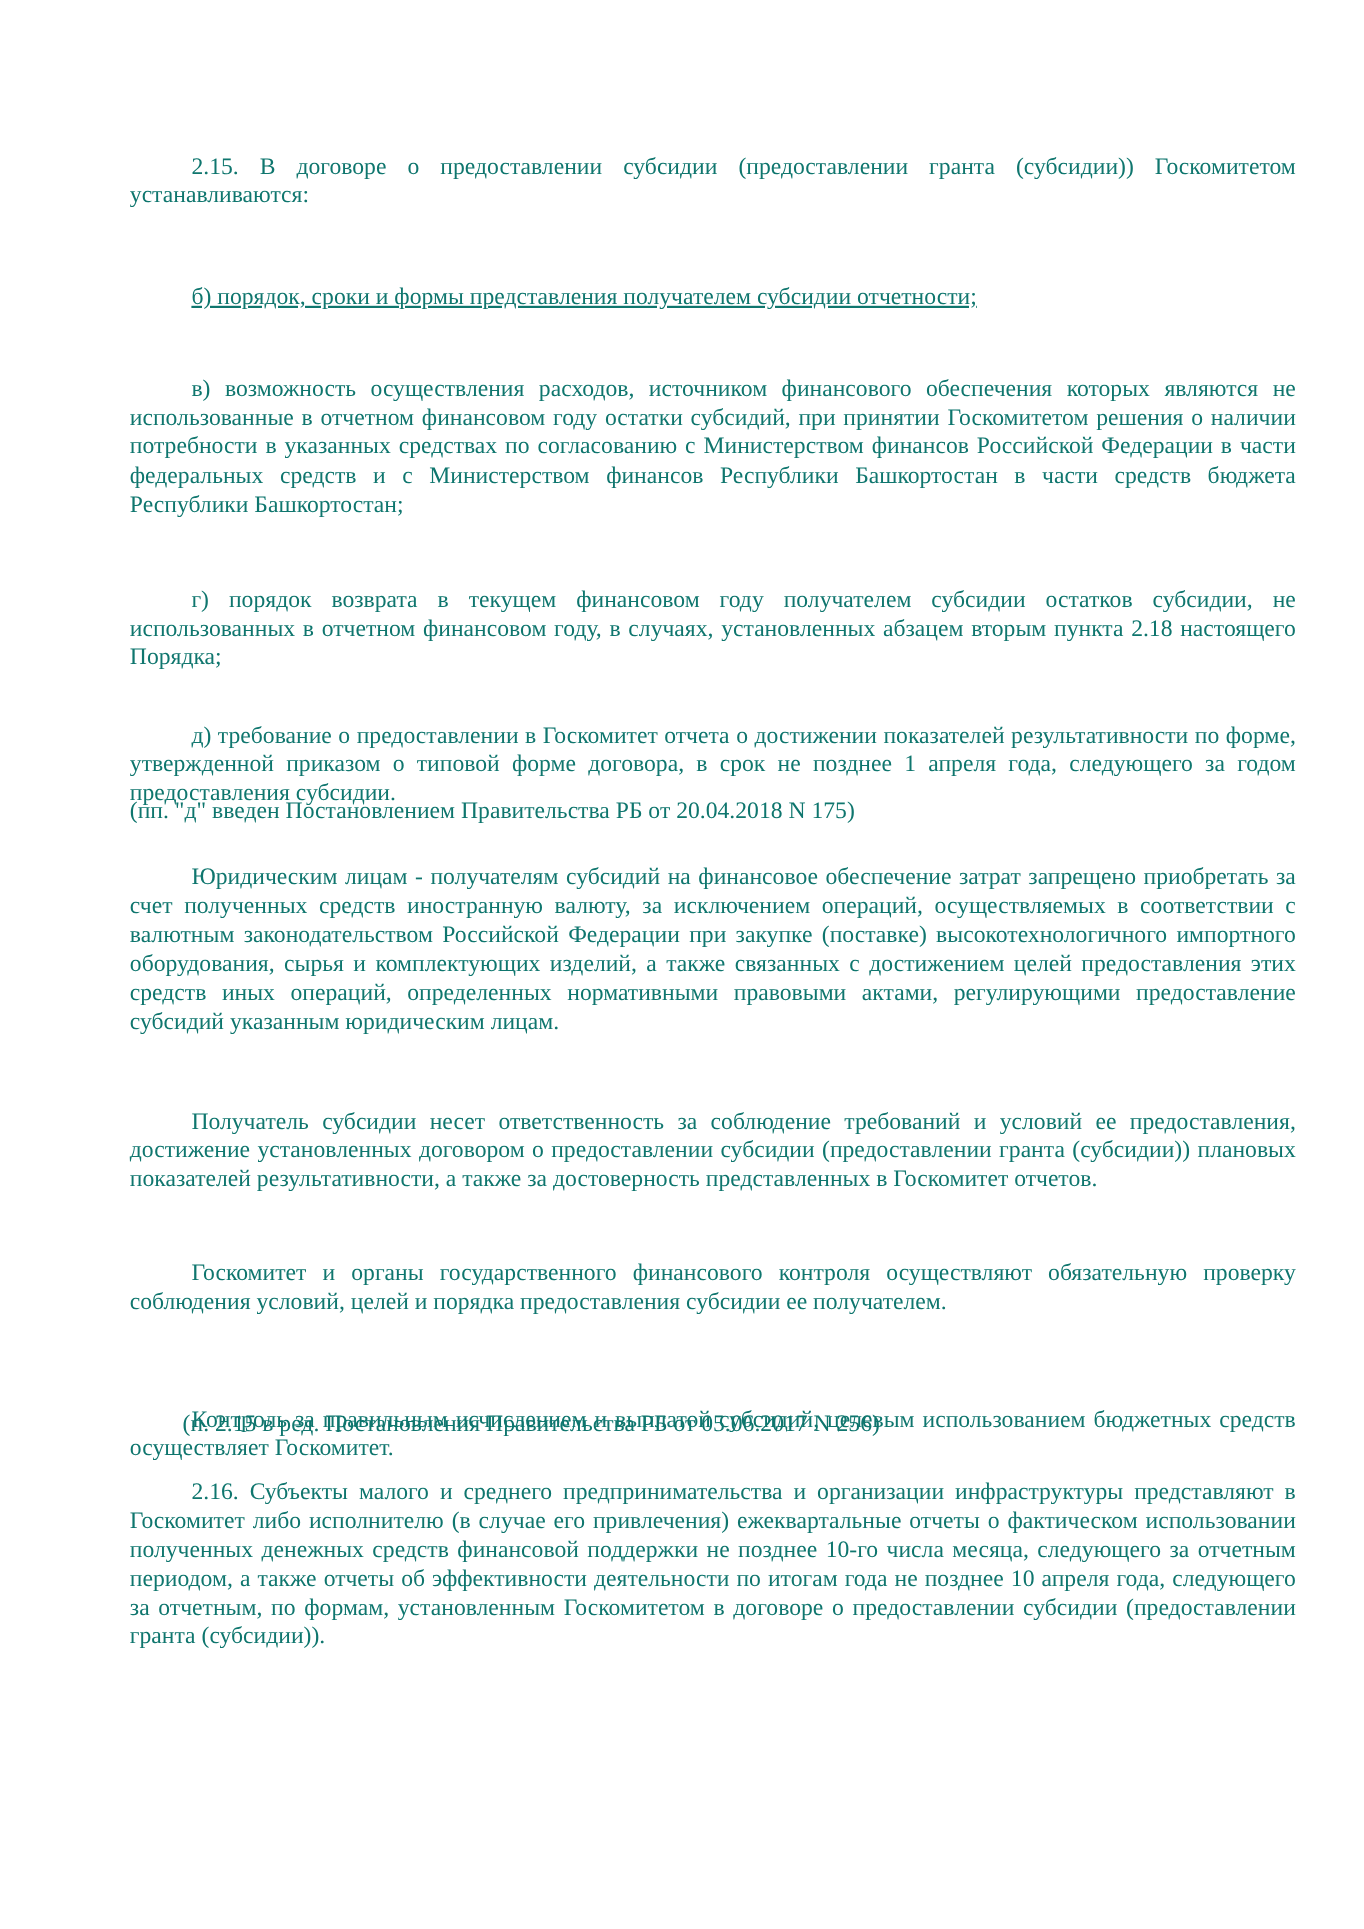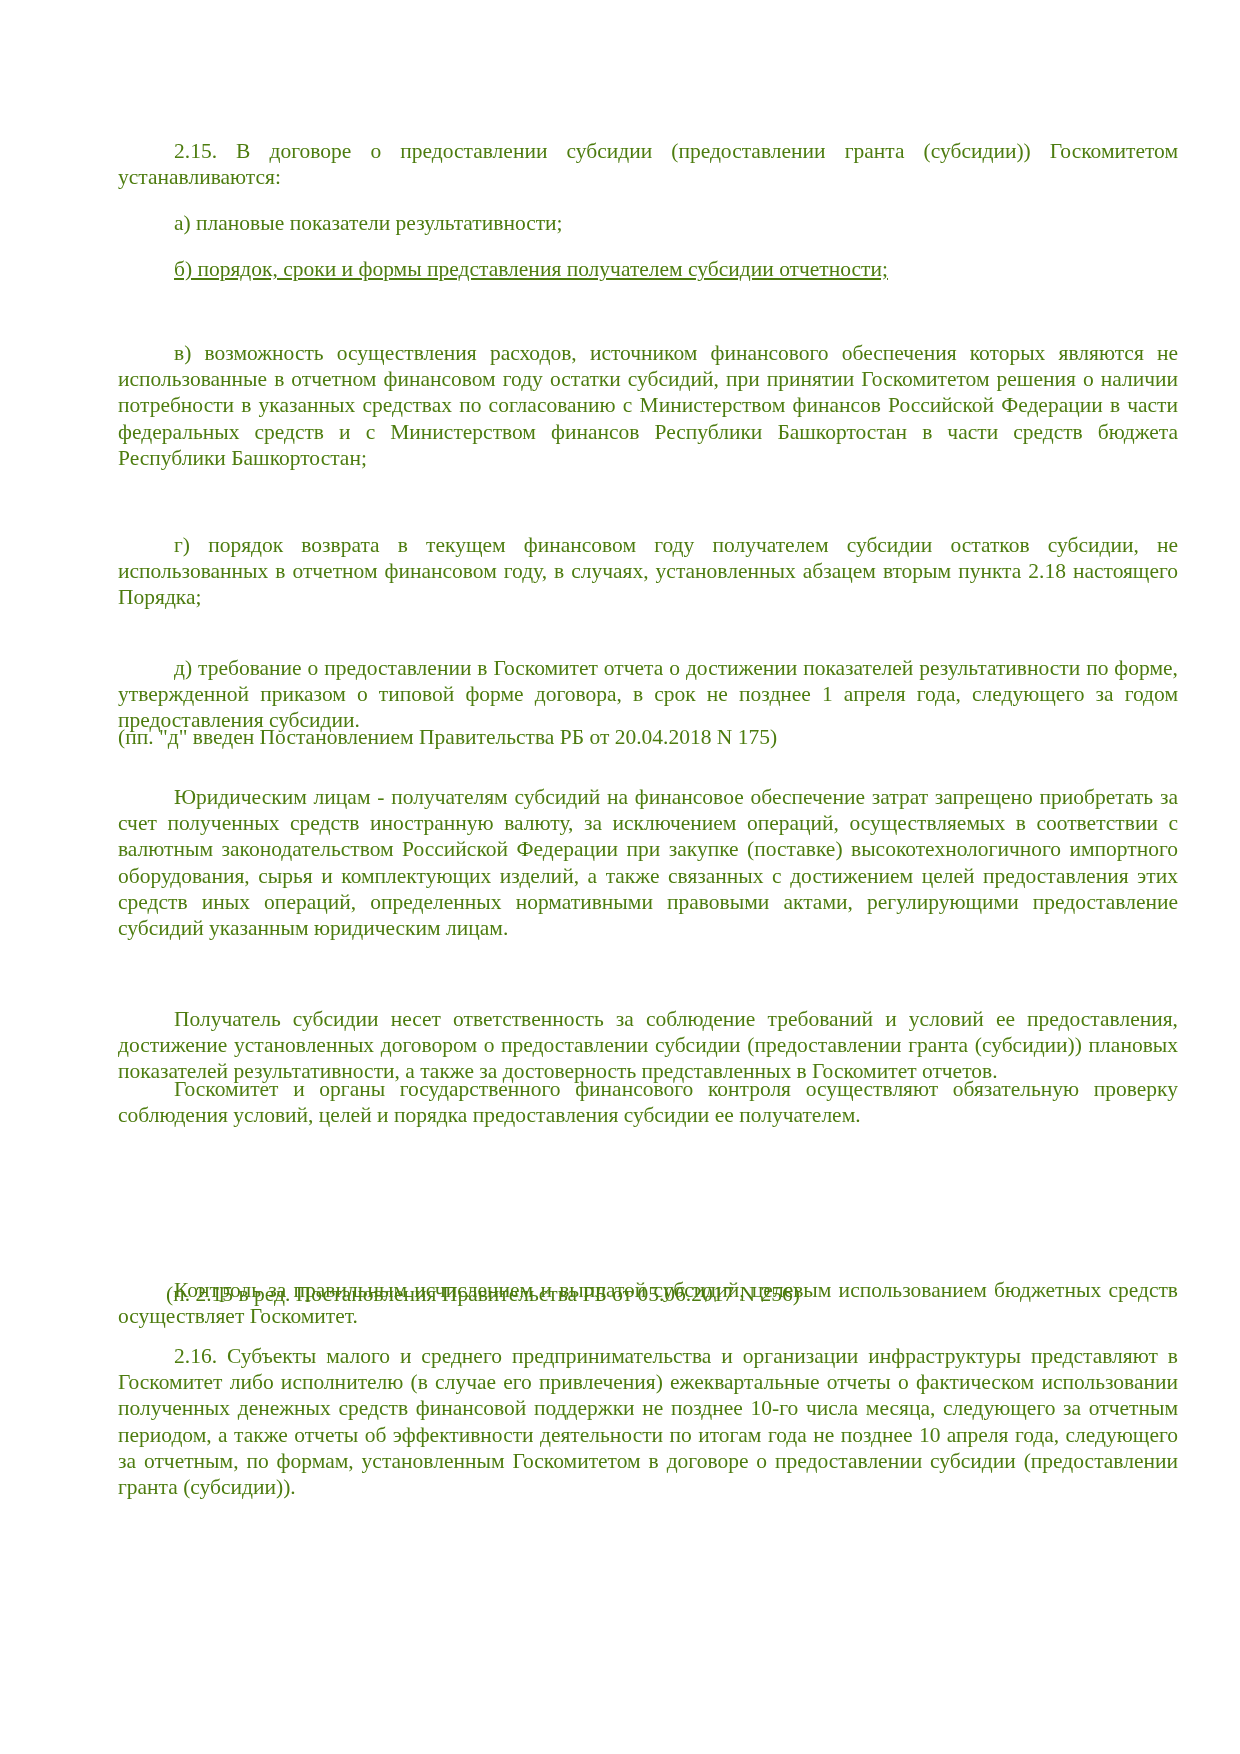--- a/index.html
+++ b/index.html
@@ -1,53 +1,52 @@
 <!DOCTYPE html>
 <html><head>
 <meta charset="utf-8">
 <style>
   html, body { margin: 0; padding: 0; background: #ffffff; }
   body { width: 1240px; height: 1754px; position: relative; overflow: hidden; }
   .page {
     position: absolute; left: 0; top: 0; width: 1240px; height: 1754px;
-    background: #ffffff; color: #4d7c0f;
+    background: #ffffff; color: #0f766e;
     font-family: "Liberation Serif", "DejaVu Serif", serif;
     font-size: 21.5px; line-height: 26.2px;
   }
   .para {
     position: absolute; left: 118px; width: 1060px;
     text-align: justify; text-align-last: left; margin: 0;
   }
   .para .indent { display: inline-block; width: 56px; }
   .note { position: absolute; left: 118px; width: 1060px; margin: 0; white-space: nowrap; }
 </style>
 </head>
 <body>
 
 <div class="page">
 
   <p class="para" style="top:138px;"><span class="indent"></span><span>2.15. В договоре о предоставлении субсидии (предоставлении гранта (субсидии)) Госкомитетом устанавливаются:</span></p>
 
-  <p class="para" style="top:210px;"><span class="indent"></span><span>а) плановые показатели результативности;</span></p>
 
   <p class="para" style="top:256px;text-decoration:underline;"><span class="indent"></span><span>б) порядок, сроки и формы представления получателем субсидии отчетности;</span></p>
 
   <p class="para" style="top:340px;"><span class="indent"></span><span>в) возможность осуществления расходов, источником финансового обеспечения которых являются не использованные в отчетном финансовом году остатки субсидий, при принятии Госкомитетом решения о наличии потребности в указанных средствах по согласованию с Министерством финансов Российской Федерации в части федеральных средств и с Министерством финансов Республики Башкортостан в части средств бюджета Республики Башкортостан;</span></p>
 
   <p class="para" style="top:532px;"><span class="indent"></span><span>г) порядок возврата в текущем финансовом году получателем субсидии остатков субсидии, не использованных в отчетном финансовом году, в случаях, установленных абзацем вторым пункта 2.18 настоящего Порядка;</span></p>
 
   <p class="para" style="top:645px;margin-top:10px;"><span class="indent"></span><span>д) требование о предоставлении в Госкомитет отчета о достижении показателей результативности по форме, утвержденной приказом о типовой форме договора, в срок не позднее 1 апреля года, следующего за годом предоставления субсидии.</span></p>
 
   <p class="note" style="top:724px;">(пп. "д" введен Постановлением Правительства РБ от 20.04.2018 N 175)</p>
 
   <p class="para" style="top:784px;"><span class="indent"></span><span>Юридическим лицам - получателям субсидий на финансовое обеспечение затрат запрещено приобретать за счет полученных средств иностранную валюту, за исключением операций, осуществляемых в соответствии с валютным законодательством Российской Федерации при закупке (поставке) высокотехнологичного импортного оборудования, сырья и комплектующих изделий, а также связанных с достижением целей предоставления этих средств иных операций, определенных нормативными правовыми актами, регулирующими предоставление субсидий указанным юридическим лицам.</span></p>
 
   <p class="para" style="top:1006px;"><span class="indent"></span><span>Получатель субсидии несет ответственность за соблюдение требований и условий ее предоставления, достижение установленных договором о предоставлении субсидии (предоставлении гранта (субсидии)) плановых показателей результативности, а также за достоверность представленных в Госкомитет отчетов.</span></p>
 
-  <p class="para" style="top:1076px;"><span class="indent"></span><span>Госкомитет и органы государственного финансового контроля осуществляют обязательную проверку соблюдения условий, целей и порядка предоставления субсидии ее получателем.</span></p>
+  <p class="para" style="top:1144px;"><span class="indent"></span><span>Госкомитет и органы государственного финансового контроля осуществляют обязательную проверку соблюдения условий, целей и порядка предоставления субсидии ее получателем.</span></p>
 
   <p class="para" style="top:1229px;margin-top:48px;"><span class="indent"></span><span>Контроль за правильным исчислением и выплатой субсидий, целевым использованием бюджетных средств осуществляет Госкомитет.</span></p>
 
   <p class="note" style="top:1281px;margin-left:48px;">(п. 2.15 в ред. Постановления Правительства РБ от 05.06.2017 N 256)</p>
 
   <p class="para" style="top:1343px;"><span class="indent"></span><span>2.16. Субъекты малого и среднего предпринимательства и организации инфраструктуры представляют в Госкомитет либо исполнителю (в случае его привлечения) ежеквартальные отчеты о фактическом использовании полученных денежных средств финансовой поддержки не позднее 10-го числа месяца, следующего за отчетным периодом, а также отчеты об эффективности деятельности по итогам года не позднее 10 апреля года, следующего за отчетным, по формам, установленным Госкомитетом в договоре о предоставлении субсидии (предоставлении гранта (субсидии)).</span></p>
 
 
 </div>
 

